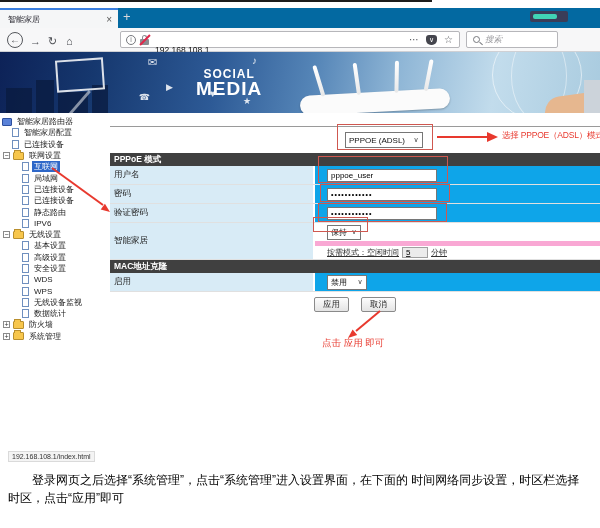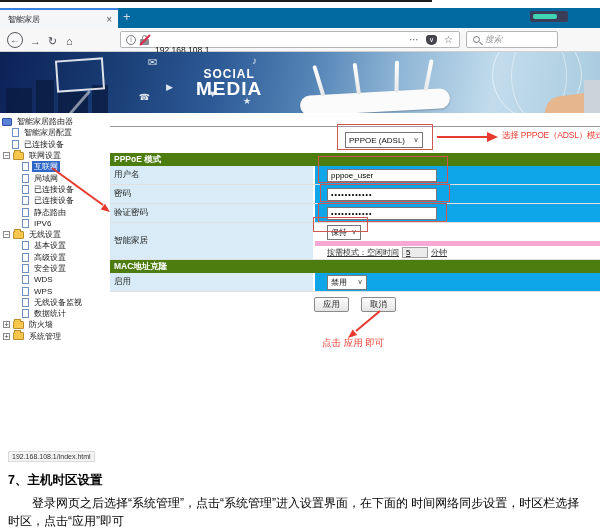--- a/index.html
+++ b/index.html
@@ -72,21 +72,21 @@
   .ico.root { width:10px; height:8px; background:#5a82d8; border:1px solid #2d4f9e; border-radius:1px; }
   .lbl { padding:0 2px; }
   .sel { background:#2e67c8; color:#fff; }
 
   .mainpanel { position:absolute; left:110px; top:13px; width:490px; border-top:1px solid #9a9a9a; }
   .selrow { height:26px; position:relative; background:#fff; }
   .fakeselect { position:relative; display:flex; align-items:center; border:1px solid #767676; background:#fff; font-size:8px; color:#111; }
   .fs-label { flex:1; padding-left:3px; white-space:nowrap; overflow:hidden; }
   .fs-arrow { flex:0 0 12px; text-align:center; color:#444; font-size:7px; }
   .wan-select { position:absolute; left:235px; top:5px; width:78px; height:16px; }
-  .secthdr { height:13px; background:#4d7c0f; color:#fff; font-size:8.5px; font-weight:bold; line-height:13px; padding-left:4px; }
+  .secthdr { height:13px; background:#404040; color:#fff; font-size:8.5px; font-weight:bold; line-height:13px; padding-left:4px; }
   .frow { display:flex; border-bottom:1px solid #e0e0e0; }
   .h19 { height:19px; }
   .fl { flex:0 0 205px; background:#d8ebf6; font-size:8.5px; color:#222; padding-left:4px; display:flex; align-items:center; border-right:2px solid #fff; }
   .fv { flex:1; background:#0ea5e9; display:flex; align-items:center; padding-left:12px; }
   .tin { width:110px; height:13px; border:1px solid #767676; font-size:8px; padding:0 3px; font-family:inherit; background:#fff; }
   .pwd { font-size:7px; font-weight:bold; letter-spacing:1px; }
   .fv-stack { flex:1; background:#fff; display:flex; flex-direction:column; }
   .fv-line { height:18px; display:flex; align-items:center; padding-left:12px; font-size:8px; color:#333; }
   .fv-line2 { border-top:5px solid #f9a8d4;text-decoration:underline; }
   .op-select { width:34px; height:15px; }
@@ -345,16 +345,15 @@
         <polygon points="348,338 352.6,329.5 357.2,334.9" stroke="none"></polygon>
       </g>
     </svg>
     <div class="anntxt ann1">选择 PPPOE（ADSL）模式</div>
     <div class="anntxt ann2">点击 应用 即可</div>
 
     <div class="statusbox">192.168.108.1/index.html</div>
   </div>
 
   <div class="doc">
-    <div class="doc-h">7、主机时区设置</div>
     <div class="doc-p">登录网页之后选择“系统管理”，点击“系统管理”进入设置界面，在下面的 时间网络同步设置，时区栏选择时区，点击“应用”即可</div>
   </div>
 </div>
 
 </body></html>

